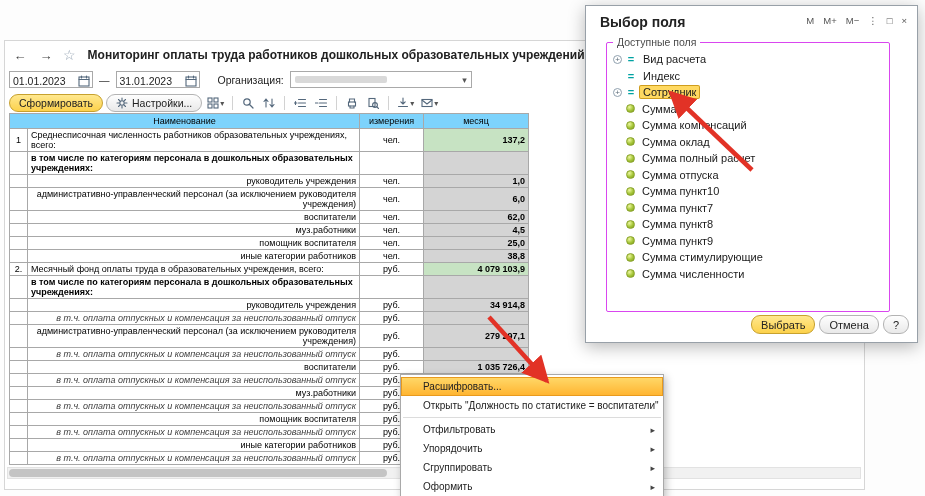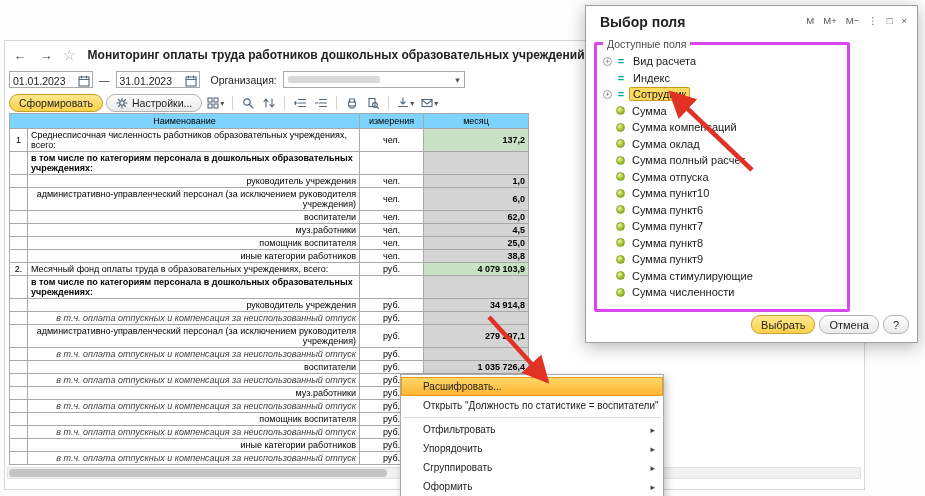--- a/index.html
+++ b/index.html
@@ -12,21 +12,21 @@
   .nav-row{position:absolute;left:4px;top:3px;height:22px;display:flex;align-items:center;gap:4px;}
   .navbtn{width:22px;height:18px;border:none;background:transparent;font-size:13px;color:#444;cursor:pointer;padding:0;}
   .star{font-size:14px;color:#97a5b4;margin:0 2px;cursor:pointer;}
   .rtitle{font-size:12px;font-weight:bold;color:#222;margin-left:6px;white-space:nowrap;}
 
   .filter-row{position:absolute;left:4px;top:29px;height:19px;display:flex;align-items:center;gap:6px;font-size:10.5px;}
   .date-box{width:84px;height:17px;border:1px solid #a9a9a9;background:#fff;display:flex;align-items:flex-end;box-sizing:border-box;}
   .date-box span{padding-left:3px;color:#222;}
   .date-box svg{margin-left:auto;margin-right:2px;}
   .dash{color:#333;}
-  .org-label{margin-left:5px;color:#222;}
+  .org-label{margin-left:12px;color:#222;}
   .combo{width:182px;height:17px;border:1px solid #a9a9a9;background:#fff;display:flex;align-items:center;box-sizing:border-box;}
   .redacted{width:92px;height:7px;background:#d9d9d9;border-radius:2px;margin-left:4px;}
   .combo .caret{margin-left:auto;padding-right:4px;font-size:9px;color:#555;}
 
   .toolbar{position:absolute;left:4px;top:52px;height:20px;display:flex;align-items:center;gap:3px;}
   .btn{height:18px;font-size:10.5px;padding:0 9px;border:1px solid #b3b3b3;border-radius:9px;
     background:linear-gradient(#fefefe,#e9e9e9);color:#222;display:inline-flex;align-items:center;gap:4px;cursor:pointer;
     font-family:inherit;}
   .btn.yellow{background:linear-gradient(#ffe88f,#fcd14b);border-color:#c7a12e;}
   .ibtn{height:18px;min-width:18px;border:none;background:transparent;padding:0 2px;display:inline-flex;align-items:center;justify-content:center;gap:1px;cursor:pointer;}
@@ -52,21 +52,21 @@
 
   .hscroll{position:absolute;left:2px;top:426px;width:854px;height:12px;background:#f1f1f1;border:1px solid #e2e2e2;box-sizing:border-box;}
   .hthumb{position:absolute;left:1px;top:1px;width:378px;height:8px;background:#c4c4c4;border-radius:5px;}
 
   
   .dialog{position:absolute;left:585px;top:5px;width:333px;height:338px;background:#fff;
     border:1px solid #98a0a8;box-shadow:0 4px 16px rgba(0,0,0,.28);z-index:10;box-sizing:border-box;}
   .dlg-title{position:absolute;left:14px;top:8px;font-size:14px;font-weight:bold;color:#222;}
   .winbtns{position:absolute;right:10px;top:9px;display:flex;gap:9px;font-size:9.5px;color:#555;}
   .winbtn{cursor:pointer;}
-  .groupbox{position:absolute;left:8px;top:36px;width:256px;height:270px;border:3px solid #d946ef;border-radius:2px;box-sizing:border-box;}
+  .groupbox{position:absolute;left:20px;top:36px;width:284px;height:270px;border:1px solid #d946ef;border-radius:2px;box-sizing:border-box;}
   .gb-label{position:absolute;top:-7px;left:6px;background:#fff;padding:0 4px;font-size:10.5px;color:#4a4a4a;}
   .tree{position:absolute;left:4px;top:8px;right:4px;bottom:2px;overflow:hidden;font-size:11px;color:#1a1a1a;}
   .tree-item{display:flex;align-items:center;height:16.5px;gap:4px;padding-left:2px;cursor:default;}
   .expander{width:9px;height:9px;border:1px solid #8fa0ae;border-radius:50%;font-size:8px;line-height:8px;text-align:center;color:#5b6b79;background:#fff;flex:0 0 auto;box-sizing:border-box;}
   .expander.ghost{visibility:hidden;}
   .ficon{flex:0 0 auto;}
   .ficon.dim{color:#00a2a2;font-weight:bold;font-size:11px;width:10px;text-align:center;line-height:10px;}
   .ficon.res{width:9px;height:9px;border-radius:50%;
     background:radial-gradient(circle at 35% 30%,#eef7a0,#a3c436 55%,#7d9a21);border:1px solid #89a22a;box-sizing:border-box;}
   .flabel{padding:0 3px;white-space:nowrap;}
@@ -251,21 +251,21 @@
             <td class="cell-value">25,0</td>
           </tr>
           <tr class="row-detail">
             <td class="cell-num"></td>
             <td class="cell-name">иные категории работников</td>
             <td class="cell-unit">чел.</td>
             <td class="cell-value">38,8</td>
           </tr>
           <tr class="row-total">
             <td class="cell-num">2.</td>
-            <td class="cell-name">Месячный фонд оплаты труда в образовательных учреждениях, всего:</td>
+            <td class="cell-name">Месячный фонд оплаты труда в образовательных учреждения, всего:</td>
             <td class="cell-unit">руб.</td>
             <td class="cell-value">4 079 103,9</td>
           </tr>
           <tr class="row-subheader">
             <td class="cell-num"></td>
             <td class="cell-name">в том числе по категориям персонала в дошкольных образовательных учреждениях:</td>
             <td class="cell-unit"></td>
             <td class="cell-value"></td>
           </tr>
           <tr class="row-detail">
@@ -402,25 +402,20 @@
             <span class="flabel">Сумма отпуска</span>
           </div>
           <div class="tree-item">
             <span class="expander ghost"></span>
             <span class="ficon res"></span>
             <span class="flabel">Сумма пункт10</span>
           </div>
           <div class="tree-item">
             <span class="expander ghost"></span>
             <span class="ficon res"></span>
-            <span class="flabel">Сумма пункт6</span>
-          </div>
-          <div class="tree-item">
-            <span class="expander ghost"></span>
-            <span class="ficon res"></span>
             <span class="flabel">Сумма пункт7</span>
           </div>
           <div class="tree-item">
             <span class="expander ghost"></span>
             <span class="ficon res"></span>
             <span class="flabel">Сумма пункт8</span>
           </div>
           <div class="tree-item">
             <span class="expander ghost"></span>
             <span class="ficon res"></span>

